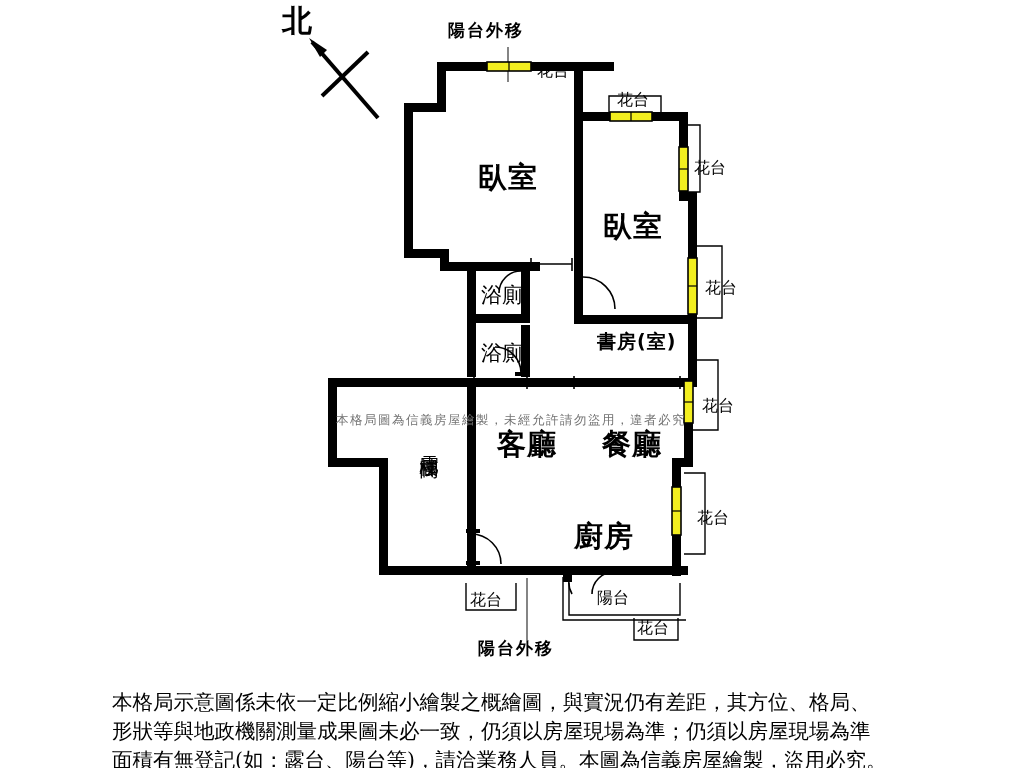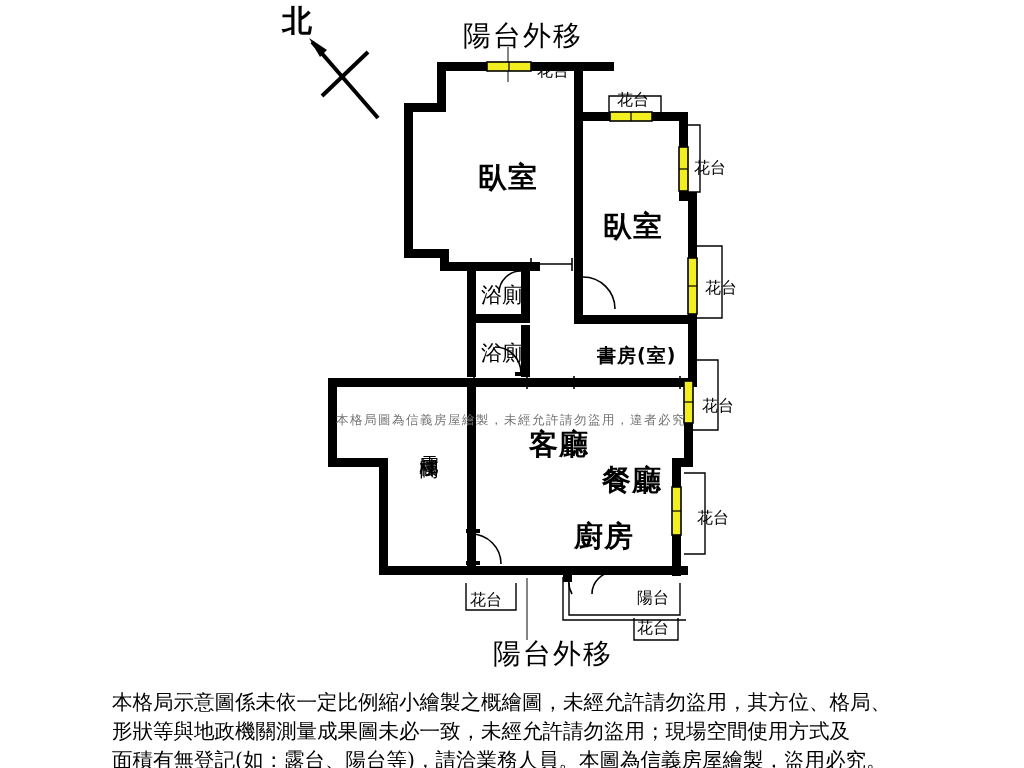--- a/index.html
+++ b/index.html
@@ -50,24 +50,23 @@
   .room-label.small-room {
     font-size: 21px;
     font-weight: 400;
     letter-spacing: 0px;
   }
   .room-label.study {
     font-size: 19px;
     font-weight: 700;
   }
   .ext-label {
-    font-size: 28px;
-    font-weight: 400;
+    font-size: 17px;
+    font-weight: 700;
     letter-spacing: 2px;
-    margin-left: 15px;
   }
   .small-label {
     font-size: 16px;
     font-weight: 400;
     letter-spacing: 0px;
   }
   .small-label.balcony-in {
     font-size: 16px;
   }
   .dir-label {
@@ -307,35 +306,35 @@
 
   <div class="dir-label" style="left:282px; top:6px;">北</div>
 
   <div class="ext-label" style="left:448px; top:22px;">陽台外移</div>
   <div class="ext-label" style="left:478px; top:640px;">陽台外移</div>
 
   <div class="room-label" style="left:478px; top:163px;">臥室</div>
   <div class="room-label" style="left:603px; top:212px;">臥室</div>
   <div class="room-label small-room" style="left:481px; top:285px;">浴廁</div>
   <div class="room-label small-room" style="left:481px; top:343px;">浴廁</div>
-  <div class="room-label study" style="left:597px; top:346px;">書房(室)</div>
-  <div class="room-label" style="left:497px; top:430px;margin-left:32px;">客廳</div>
-  <div class="room-label" style="left:602px; top:430px;margin-top:36px;">餐廳</div>
+  <div class="room-label study" style="left:597px; top:332px;">書房(室)</div>
+  <div class="room-label" style="left:497px; top:430px;">客廳</div>
+  <div class="room-label" style="left:602px; top:430px;">餐廳</div>
   <div class="room-label" style="left:574px; top:522px;">廚房</div>
   <div class="room-label vertical" style="left:420px; top:440px;">電樓梯間</div>
-  <div class="small-label balcony-in" style="left:597px; top:590px;margin-left:40px;">陽台</div>
+  <div class="small-label balcony-in" style="left:597px; top:590px;">陽台</div>
 
   <div class="small-label" style="left:537px; top:63px;">花台</div>
   <div class="small-label" style="left:617px; top:92px;">花台</div>
   <div class="small-label" style="left:694px; top:160px;">花台</div>
   <div class="small-label" style="left:705px; top:280px;">花台</div>
   <div class="small-label" style="left:702px; top:398px;">花台</div>
   <div class="small-label" style="left:697px; top:510px;">花台</div>
   <div class="small-label" style="left:470px; top:592px;">花台</div>
   <div class="small-label" style="left:637px; top:620px;">花台</div>
 
   <div id="disclaimer">
-    <div>本格局示意圖係未依一定比例縮小繪製之概繪圖，未經允許請勿盜用，其方位、格局、</div>
-    <div>形狀等與地政機關測量成果圖未必一致，未經允許請勿盜用；現場空間使用方式及</div>
+    <div>本格局示意圖係未依一定比例縮小繪製之概繪圖，與實況仍有差距，其方位、格局、</div>
+    <div>形狀等與地政機關測量成果圖未必一致，仍須以房屋現場為準；仍須以房屋現場為準</div>
     <div>面積有無登記(如：露台、陽台等)，請洽業務人員。本圖為信義房屋繪製，盜用必究。</div>
   </div>
 
 </div>
 
 </body></html>

